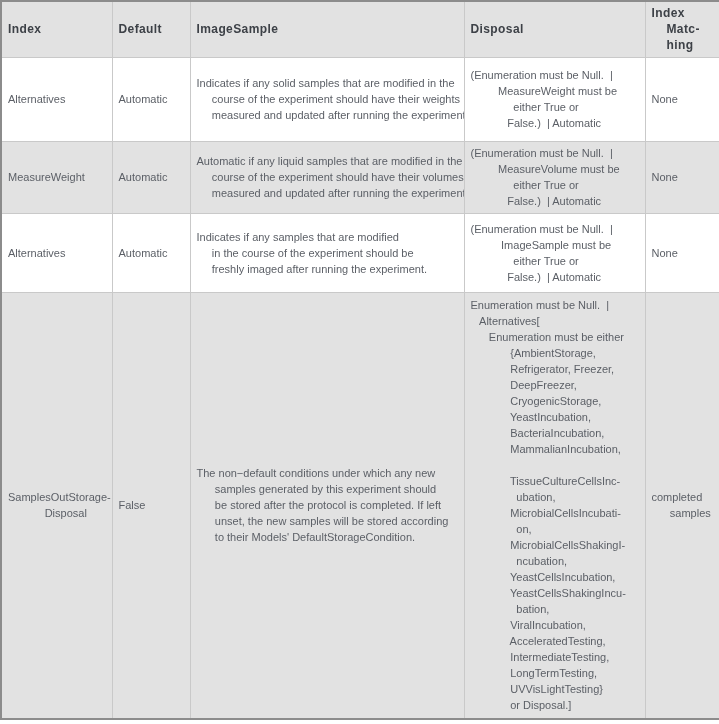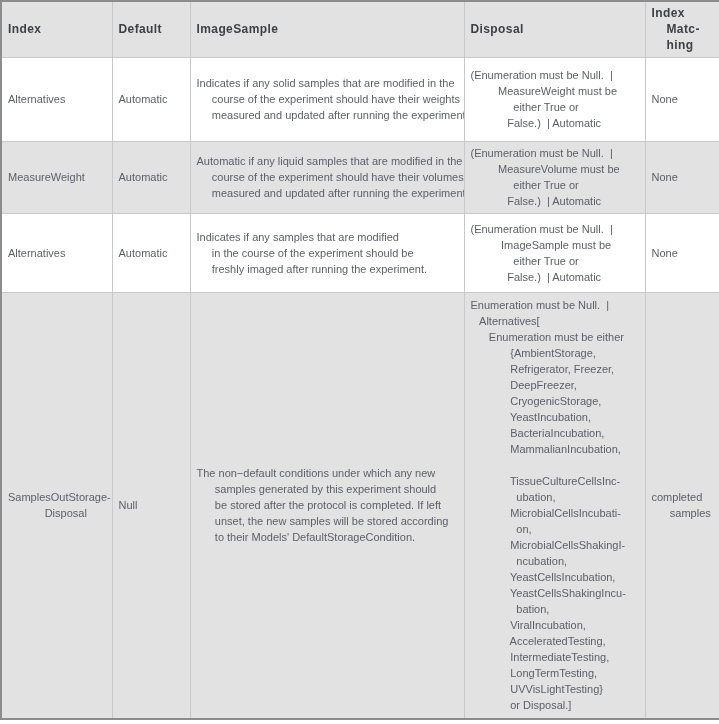--- a/index.html
+++ b/index.html
@@ -153,21 +153,21 @@
         <td>
             <div class="cell-text">None</div>
           </td>
       </tr>
       <tr class="r3 row-gray">
         <td>
             <div class="cell-text">SamplesOutStorage-
             Disposal</div>
           </td>
         <td>
-            <div class="cell-text">Null</div>
+            <div class="cell-text">False</div>
           </td>
         <td>
             <div class="cell-text">The non−default conditions under which any new
       samples generated by this experiment should
       be stored after the protocol is completed. If left
       unset, the new samples will be stored according
       to their Models' DefaultStorageCondition.</div>
           </td>
         <td>
             <div class="cell-text">Enumeration must be Null.  |

